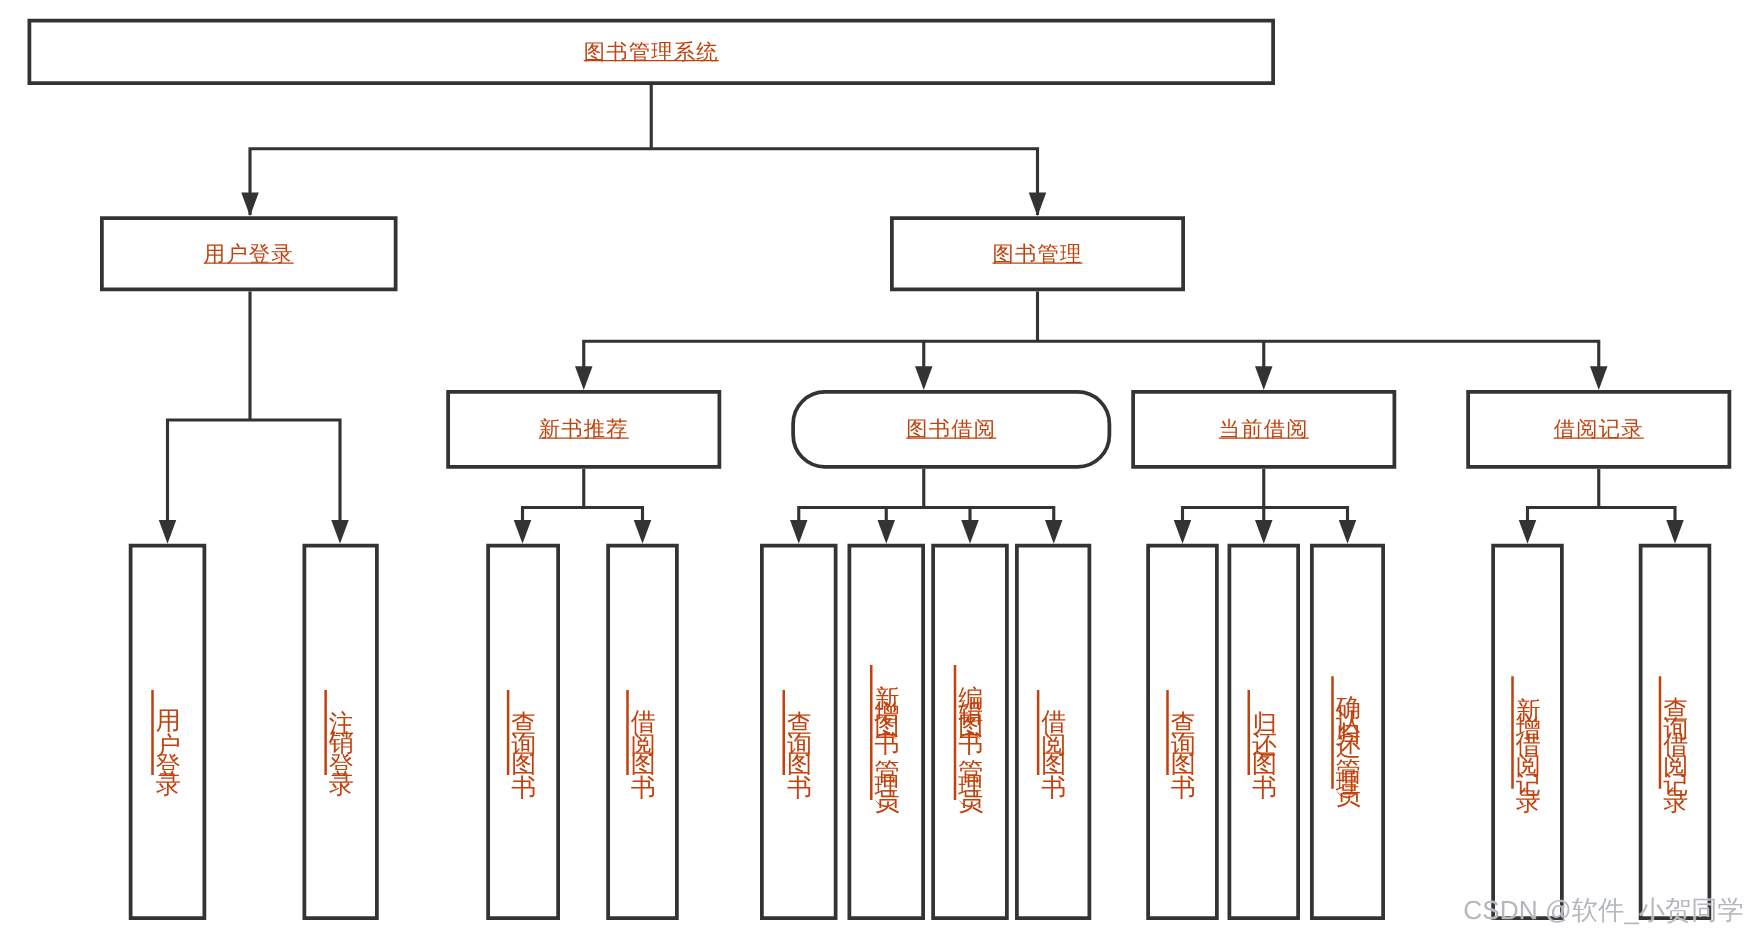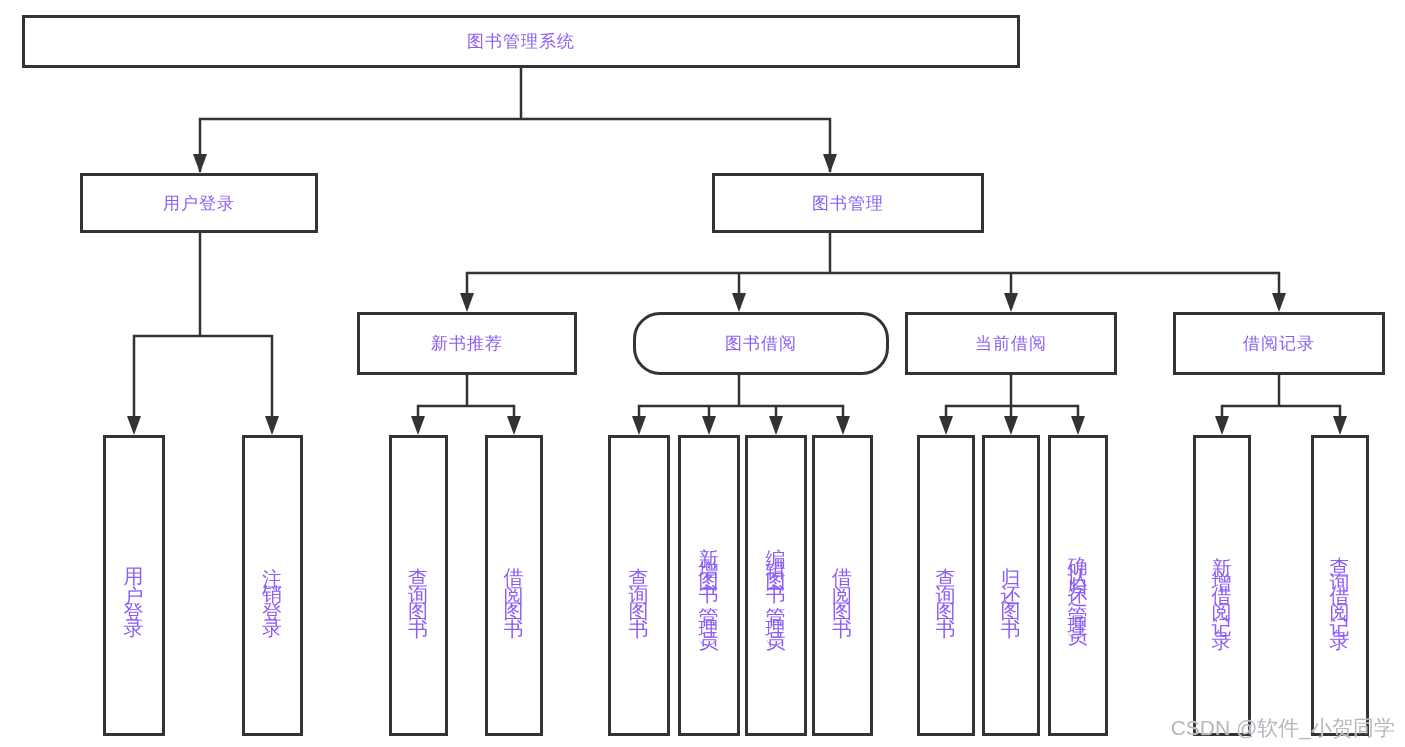--- a/index.html
+++ b/index.html
@@ -18,40 +18,41 @@
     z-index: 1;
   }
   .box {
     position: absolute;
     box-sizing: border-box;
     background: #ffffff;
     border: 3px solid #333333;
     display: flex;
     align-items: center;
     justify-content: center;
-    color: #8b5cf6;
+    color: #c2410c;
     font-size: 17px;
     letter-spacing: 1px;
     z-index: 2;
     text-align: center;
+    text-decoration: underline;
   }
   .vtext {
     writing-mode: vertical-rl;
     font-size: 20px;
     letter-spacing: 17px;
     line-height: 1;
   }
   .ls15 { letter-spacing: 15px; }
   .ls12 { letter-spacing: 12px; }
   .ls10 { letter-spacing: 10px; }
   
   .n-root   { left: 22px;  top: 15px;  width: 998px; height: 53px; }
   
   .n-login  { left: 80px;  top: 173px; width: 238px; height: 60px; }
-  .n-mgmt   { left: 712px; top: 173px; width: 272px; height: 60px; }
+  .n-mgmt   { left: 712px; top: 173px; width: 236px; height: 60px; }
   
   .n-rec    { left: 357px;  top: 312px; width: 220px; height: 63px; align-items: center; }
   .n-bor    { left: 633px;  top: 312px; width: 256px; height: 63px; border-radius: 27px; }
   .n-cur    { left: 905px;  top: 312px; width: 212px; height: 63px; }
   .n-recd   { left: 1173px; top: 312px; width: 212px; height: 63px; }
   
   .leaf { top: 435px; height: 301px; }
   .l-g1a { left: 103px;  width: 62px; }
   .l-g1b { left: 242px;  width: 61px; }
   .l-g2a { left: 389px;  width: 59px; }

